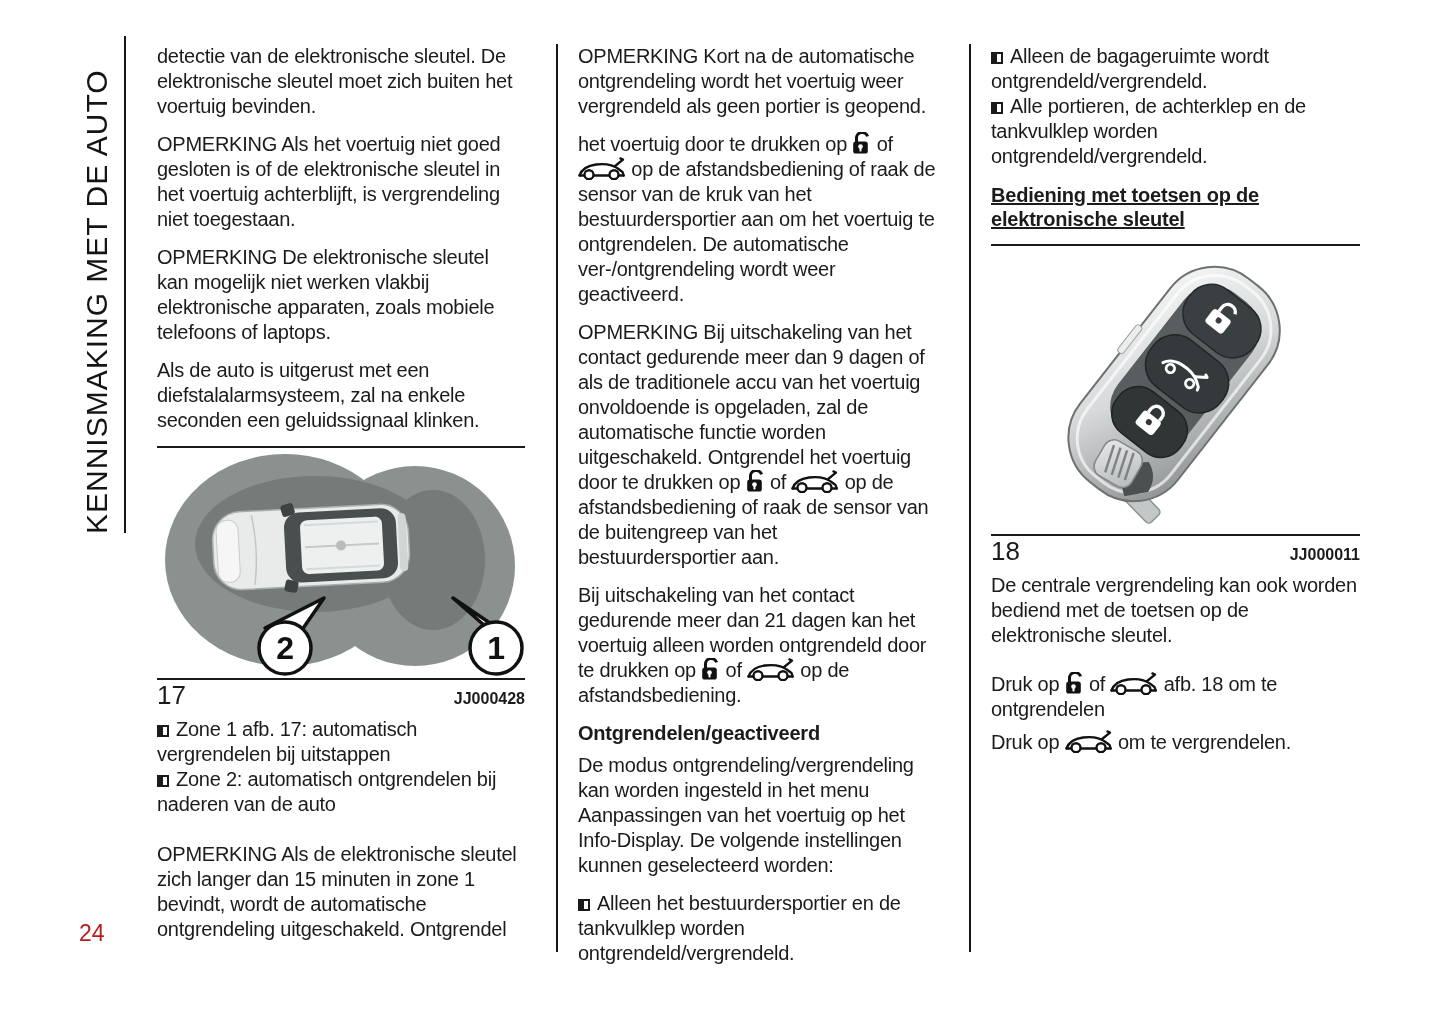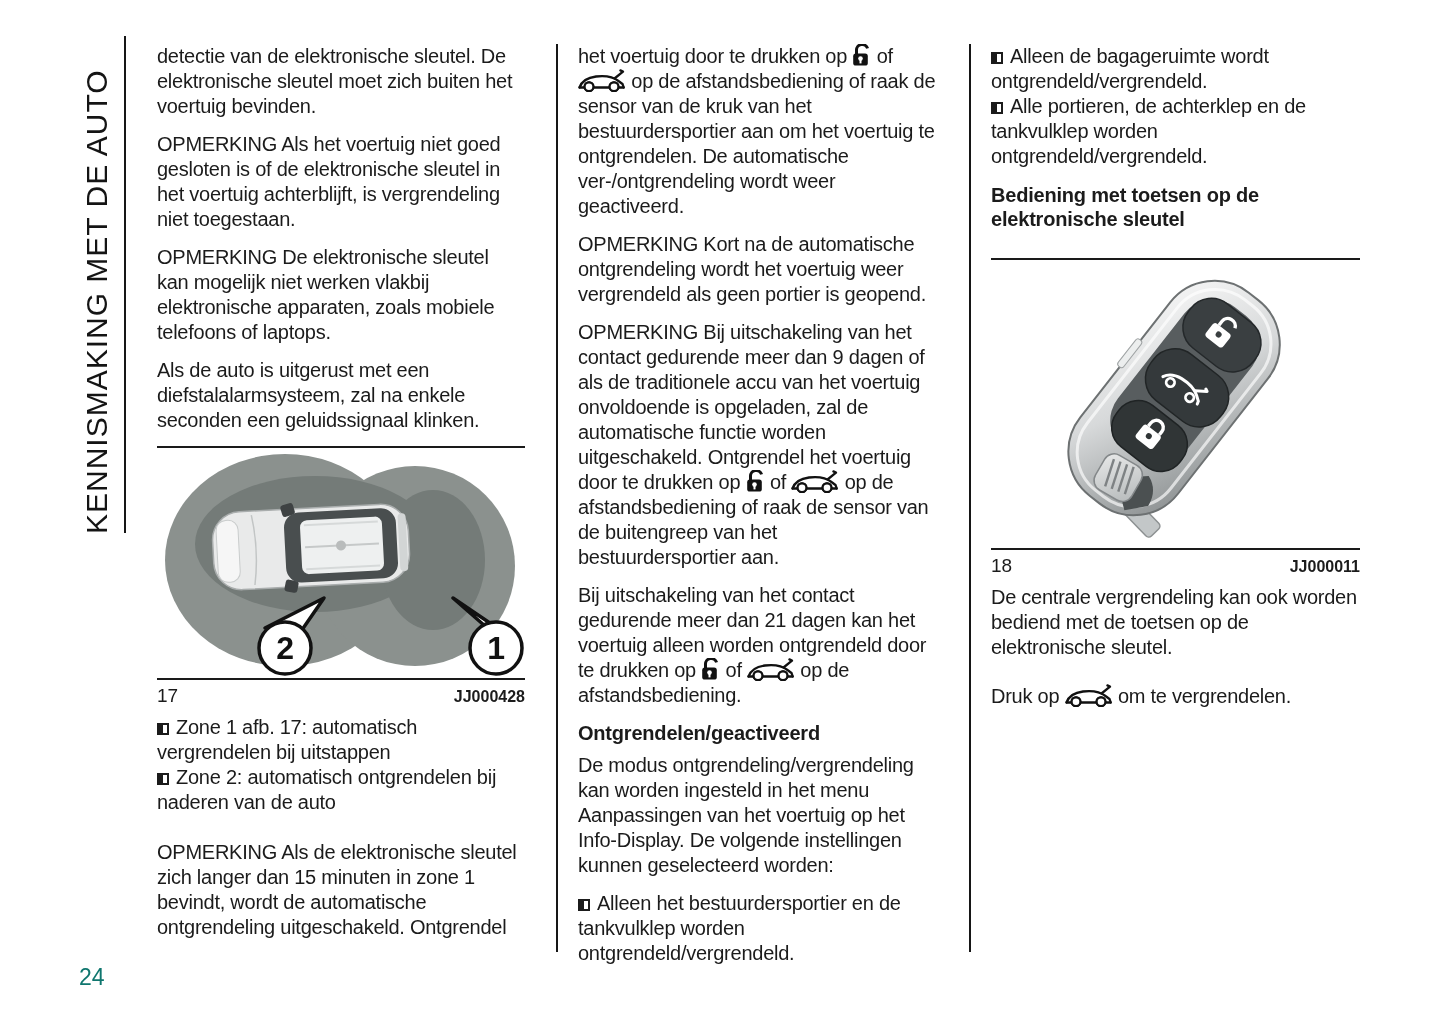--- a/index.html
+++ b/index.html
@@ -13,39 +13,39 @@
   #col2 { left:578px; width:360px; }
   #col3 { left:991px; width:369px; }
   .col p { margin:0 0 13px 0; }
   .col p.bullet { margin:0; }
   .col p.last-bullet { margin:0 0 25px 0; }
   .bmark {
     display:inline-block; width:12px; height:12px; margin-right:7px;
     border:2px solid #1b1b1b; border-left-width:6px; vertical-align:-1px;
   }
   h3.subhead { font-size:20px; line-height:24px; font-weight:bold; letter-spacing:-0.2px; margin:2px 0 8px 0; }
-  #col3 h3.subhead { margin:14px 0 27px 0; }
+  #col3 h3.subhead { margin:14px 0 13px 0;text-decoration:underline; }
 
   .vrule { position:absolute; top:44px; height:908px; width:2px; background:#161616; }
   #vrule1 { left:556px; }
   #vrule2 { left:969px; }
 
   .sidebar-title {
     position:absolute; left:80px; top:42px; height:492px;
     writing-mode:vertical-rl; transform:rotate(180deg);
     font-size:30px; letter-spacing:1px; white-space:nowrap; color:#141414;
   }
   .sidebar-rule { position:absolute; left:124px; top:36px; width:2px; height:497px; background:#161616; }
-  .page-number { position:absolute; left:79px; top:964px; font-size:23px; color:#0f766e; }
+  .page-number { position:absolute; left:79px; top:920px; font-size:23px; color:#b91c1c; }
 
   .figure { margin:12px 0 4px 0; }
   .fig-rule { height:2px; background:#1a1a1a; }
   .fig-body { display:block; }
   .fig-caption { display:flex; justify-content:space-between; align-items:baseline; margin:3px 0 6px 0; }
-  .fig-num { font-size:19px; letter-spacing:0; }
+  .fig-num { font-size:26px; letter-spacing:0; }
   .fig-code { font-size:16px; font-weight:bold; letter-spacing:0; }
 
   .icon { display:inline-block; vertical-align:-4px; line-height:0; }
   .icon svg { display:block; }
 </style>
 </head>
 <body>
 
 <svg width="0" height="0" style="position:absolute" aria-hidden="true">
   <defs>
@@ -128,28 +128,28 @@
     </div>
   </div>
 
   <p class="bullet"><span class="bmark"></span><span>Zone 1 afb. 17: automatisch vergrendelen bij uitstappen</span></p>
   <p class="last-bullet"><span class="bmark"></span><span>Zone 2: automatisch ontgrendelen bij naderen van de auto</span></p>
 
   <p>OPMERKING Als de elektronische sleutel zich langer dan 15 minuten in zone 1 bevindt, wordt de automatische ontgrendeling uitgeschakeld. Ontgrendel</p>
 </div>
 
 <div id="col2" class="col">
+  <p>OPMERKING Kort na de automatische ontgrendeling wordt het voertuig weer vergrendeld als geen portier is geopend.</p>
   <p>
     <span>het voertuig door te drukken op </span><span class="icon"><svg width="19" height="23" viewBox="0 0 19 23">
           <use href="#ic-lock-open"></use>
         </svg></span><span> of </span><span class="icon"><svg width="48" height="23" viewBox="0 0 48 23">
           <use href="#ic-car"></use>
         </svg></span><span> op de afstandsbediening of raak de sensor van de kruk van het bestuurdersportier aan om het voertuig te ontgrendelen. De automatische ver-/ontgrendeling wordt weer geactiveerd.</span>
   </p>
-  <p>OPMERKING Kort na de automatische ontgrendeling wordt het voertuig weer vergrendeld als geen portier is geopend.</p>
   <p>
     <span>OPMERKING Bij uitschakeling van het contact gedurende meer dan 9 dagen of als de traditionele accu van het voertuig onvoldoende is opgeladen, zal de automatische functie worden uitgeschakeld. Ontgrendel het voertuig door te drukken op </span><span class="icon"><svg width="19" height="23" viewBox="0 0 19 23">
           <use href="#ic-lock-open"></use>
         </svg></span><span> of </span><span class="icon"><svg width="48" height="23" viewBox="0 0 48 23">
           <use href="#ic-car"></use>
         </svg></span><span> op de afstandsbediening of raak de sensor van de buitengreep van het bestuurdersportier aan.</span>
   </p>
   <p>
     <span>Bij uitschakeling van het contact gedurende meer dan 21 dagen kan het voertuig alleen worden ontgrendeld door te drukken op </span><span class="icon"><svg width="19" height="23" viewBox="0 0 19 23">
           <use href="#ic-lock-open"></use>
@@ -233,20 +233,27 @@
       </g>
     </svg>
     <div class="fig-rule"></div>
     <div class="fig-caption">
       <span class="fig-num">18</span>
       <span class="fig-code">JJ000011</span>
     </div>
   </div>
 
   <p style="margin-bottom:24px;">De centrale vergrendeling kan ook worden bediend met de toetsen op de elektronische sleutel.</p>
+  <p style="margin-bottom:8px;">
+    <span>Druk op </span><span class="icon"><svg width="19" height="23" viewBox="0 0 19 23">
+          <use href="#ic-lock-open"></use>
+        </svg></span><span> of </span><span class="icon"><svg width="48" height="23" viewBox="0 0 48 23">
+          <use href="#ic-car"></use>
+        </svg></span><span> afb. 18 om te ontgrendelen</span>
+  </p>
   <p>
     <span>Druk op </span><span class="icon"><svg width="48" height="23" viewBox="0 0 48 23">
           <use href="#ic-car"></use>
         </svg></span><span> om te vergrendelen.</span>
   </p>
 </div>
 
 <div class="page-number">24</div>
 
 </body></html>

